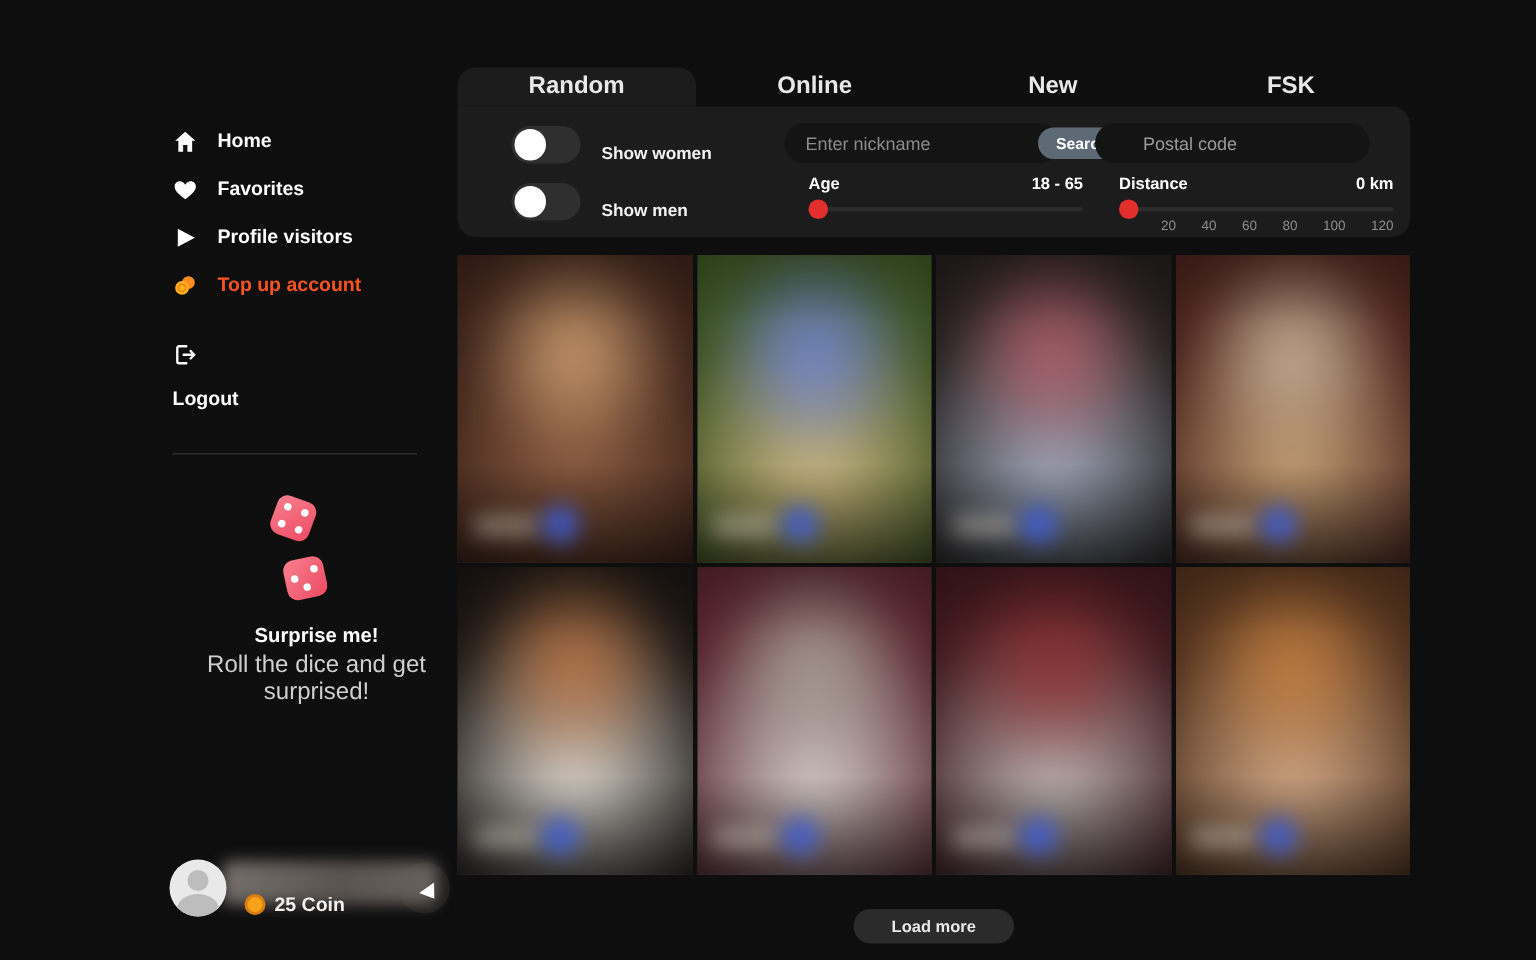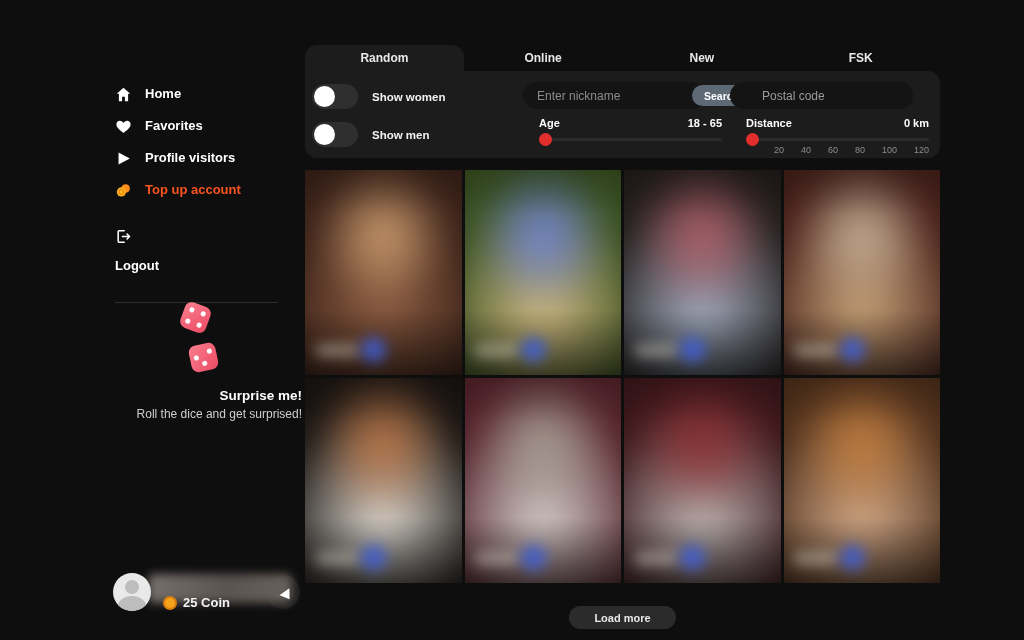--- a/index.html
+++ b/index.html
@@ -18,27 +18,27 @@
   
   .header-btns { position:absolute; right:87px; top:11px; display:flex; gap:9px; align-items:center; }
   .hbtn { height:23px; padding:0 13px; border-radius:12px; background:#2d2d2d; color:#eee;
     font-size:11px; font-weight:600; display:flex; align-items:center; cursor:pointer; border:none; }
   .hbtn.pink { background:#ed2c7b; color:#fff; }
 
   
   .main { position:absolute; left:305px; top:45px; width:635px; }
   .tabbar { display:flex; height:26px; }
   .tab { flex:1; display:flex; align-items:center; justify-content:center;
-    font-size:12px; font-weight:600; color:#e8e8e8; cursor:pointer; }
+    font-size:16px; font-weight:600; color:#e8e8e8; cursor:pointer; }
   .tab.active { background:#1c1c1c; border-radius:12px 12px 0 0; }
 
   .panel { position:relative; width:635px; height:87px; background:#1c1c1c;
     border-radius:0 12px 12px 12px; }
 
-  .toggle-row { position:absolute; left:7px; display:flex; align-items:center; gap:14px; }
+  .toggle-row { position:absolute; left:36px; display:flex; align-items:flex-end; gap:14px; }
   .toggle-row.r1 { top:13px; } .toggle-row.r2 { top:51px; }
   .toggle { width:46px; height:25px; border-radius:13px; background:#2f2f2f; position:relative; cursor:pointer; }
   .knob { position:absolute; left:2px; top:2px; width:21px; height:21px; border-radius:50%; background:#fff; }
   .toggle-label { font-size:11.5px; font-weight:600; color:#f2f2f2; }
 
   .nick-wrap { position:absolute; left:218px; top:11px; width:183px; height:27px;
     background:#141414; border-radius:14px; display:flex; align-items:center; }
   .nick-input { flex:1; background:transparent; border:none; outline:none; color:#ddd;
     font-size:12px; padding:0 0 0 14px; font-family:inherit; }
   .nick-input::placeholder { color:#8b8b8b; }
@@ -62,28 +62,28 @@
   
   .nav { position:absolute; left:115px; top:86px; }
   .nav-item { display:flex; align-items:flex-start; gap:13px; height:32px; cursor:pointer; }
   .nav-item svg { width:17px; height:17px; flex:0 0 17px; }
   .nav-label { font-size:13px; font-weight:600; color:#fff; }
   .nav-item.topup .nav-label { color:#f9541f; }
   .nav-item.logout { margin-top:14px;flex-direction:column; }
   .side-divider { position:absolute; left:115px; top:302px; width:163px; height:1px; background:#2d2d2d; }
 
   
-  .dice-zone { position:absolute; left:120px; top:296px; width:182px; text-align:right; }
+  .dice-zone { position:absolute; left:120px; top:324px; width:182px; text-align:center; }
   .die { position:absolute; width:27px; height:27px; border-radius:7px;
     background:linear-gradient(135deg,#f9808f 0%,#ec4a63 100%); }
   .die .pip { position:absolute; width:5px; height:5px; border-radius:50%; background:#fff; }
   .die1 { left:62px; top:8px; transform:rotate(20deg); }
   .die2 { left:70px; top:48px; transform:rotate(-12deg); }
   .surprise-title { margin-top:92px; font-size:13.5px; font-weight:bold; color:#fff; }
-  .surprise-sub { margin-top:4px; font-size:12px; color:#cfcfcf; }
+  .surprise-sub { margin-top:4px; font-size:16px; color:#cfcfcf; }
 
   
   .user-area { position:absolute; left:113px; top:571px; width:190px; height:44px; }
   .avatar { position:absolute; left:0; top:2px; width:38px; height:38px; border-radius:50%;
     background:#e9e9e9; overflow:hidden; }
   .avatar .head { position:absolute; left:12px; top:7px; width:14px; height:14px; border-radius:50%; background:#bdbdbd; }
   .avatar .body { position:absolute; left:5px; top:23px; width:28px; height:20px; border-radius:50%; background:#bdbdbd; }
   .caret-circle { position:absolute; left:153px; top:4px; width:34px; height:34px; border-radius:50%; background:#1c1c1c; cursor:pointer; }
   .name-blur { position:absolute; left:35px; top:3px; width:144px; height:29px; border-radius:6px;
     background:linear-gradient(100deg,#77706c,#5a5450 55%,#6a625c); filter:blur(5px); }

